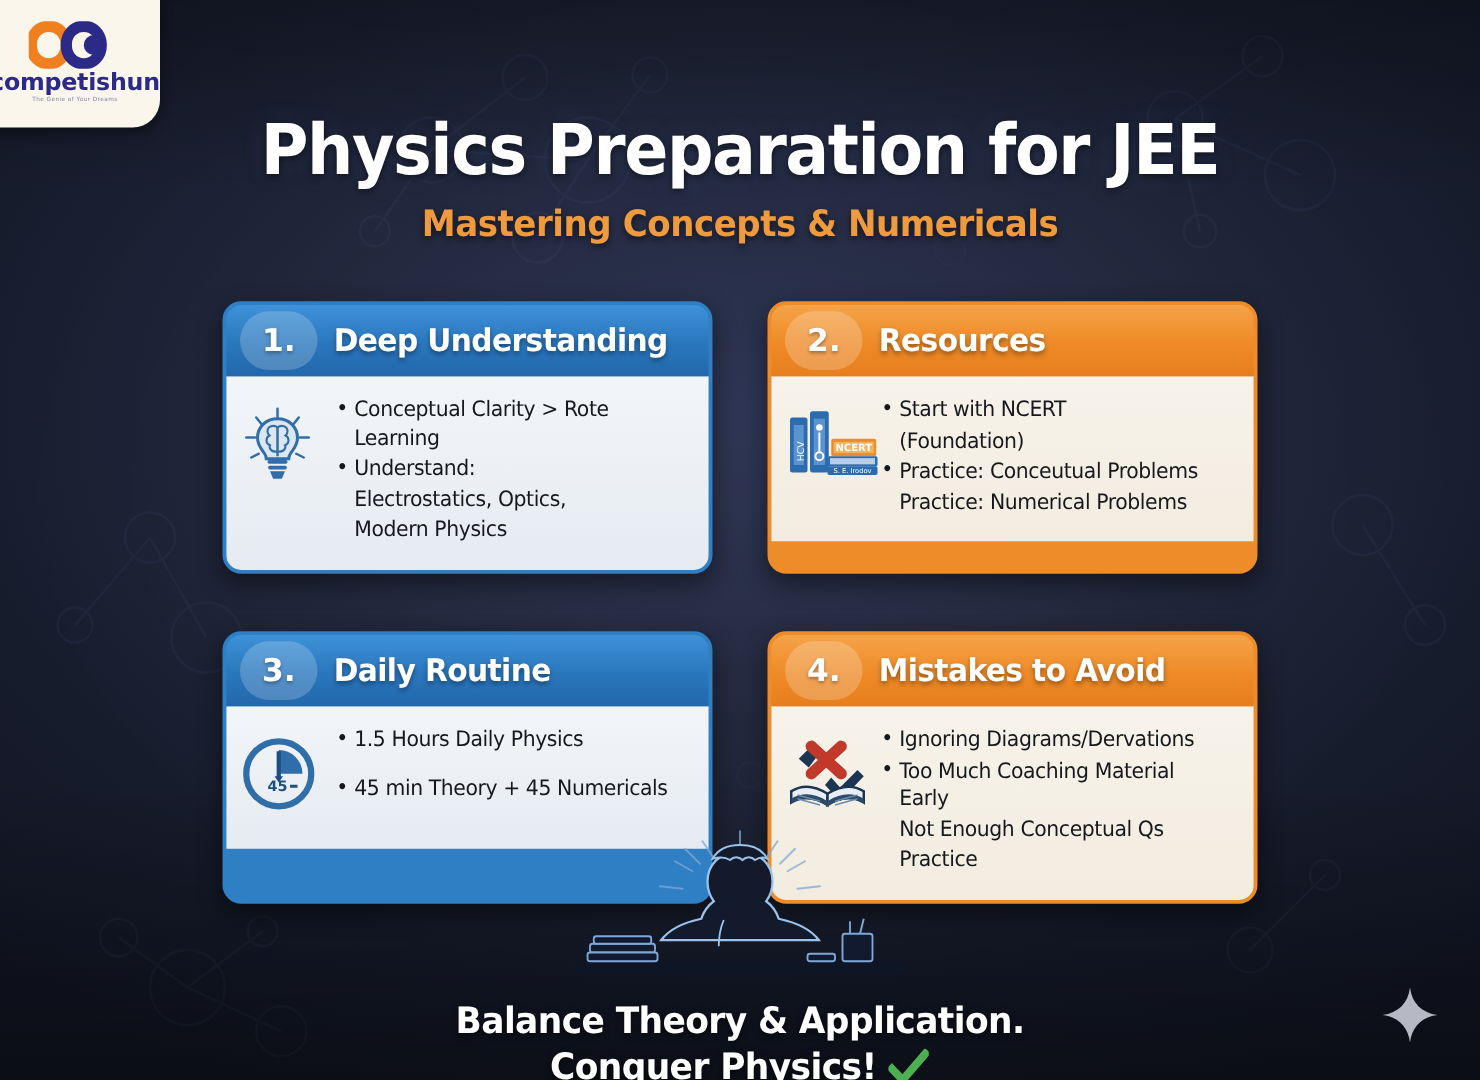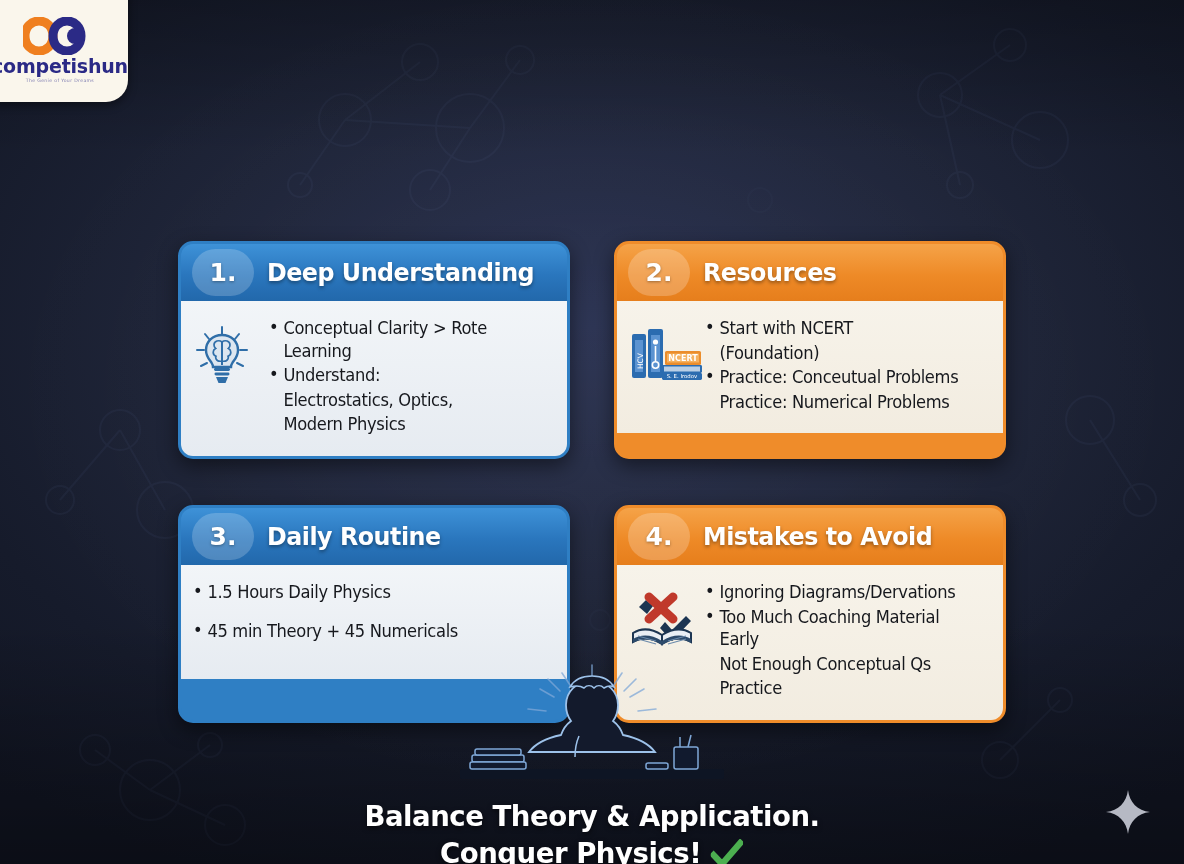--- a/index.html
+++ b/index.html
@@ -291,20 +291,24 @@
   <div class="logo-badge">
     <svg class="logo-mark" viewBox="0 0 74 38">
       <path d="M30 19c0 9-6.3 15-14 15S2 28 2 19 8.3 4 16 4s14 6 14 15z" fill="none" stroke="#ef7f1f" stroke-width="9" stroke-linecap="round"></path>
       <path d="M30 19c0-9 6.3-15 14-15s14 6 14 15-6.3 15-14 15-14-6-14-15z" fill="none" stroke="#2b2a86" stroke-width="9" stroke-linecap="round"></path>
       <circle cx="52" cy="19" r="8" fill="#2b2a86"></circle>
     </svg>
     <div class="logo-word">competishun</div>
     <div class="logo-tag">The Genie of Your Dreams</div>
   </div>
 
+  <div class="title-wrap">
+    <div class="main-title">Physics Preparation for JEE</div>
+    <div class="sub-title">Mastering Concepts &amp; Numericals</div>
+  </div>
 
   <div class="cards">
 
     <div class="card blue">
       <div class="card-head">
         <div class="num-badge">1.</div>
         <div class="card-title">Deep Understanding</div>
       </div>
       <div class="card-body">
         <div class="card-icon">
@@ -369,20 +373,30 @@
         </ul>
       </div>
     </div>
 
     <div class="card blue">
       <div class="card-head">
         <div class="num-badge">3.</div>
         <div class="card-title">Daily Routine</div>
       </div>
       <div class="card-body">
+        <div class="card-icon">
+          <svg width="60" height="60" viewBox="0 0 60 60">
+            <circle cx="30" cy="30" r="26" fill="none" stroke="#2f6ea8" stroke-width="5"></circle>
+            <path d="M30 30V11a19 19 0 0 1 19 19z" fill="#2f6ea8"></path>
+            <line x1="30" y1="12" x2="30" y2="33" stroke="#1c4f80" stroke-width="3.4"></line>
+            <path d="M30 37l-3.4-5h6.8z" fill="#1c4f80"></path>
+            <text x="29" y="44" fill="#1c4f80" font-size="11.5" font-weight="bold" font-family="DejaVu Sans, sans-serif" text-anchor="middle">45</text>
+            <line x1="39" y1="40" x2="45" y2="40" stroke="#1c4f80" stroke-width="2.4"></line>
+          </svg>
+        </div>
         <ul class="bullets">
           <li>1.5 Hours Daily Physics</li>
           <li class="gap">45 min Theory + 45 Numericals</li>
         </ul>
       </div>
     </div>
 
     <div class="card orange">
       <div class="card-head">
         <div class="num-badge">4.</div>

